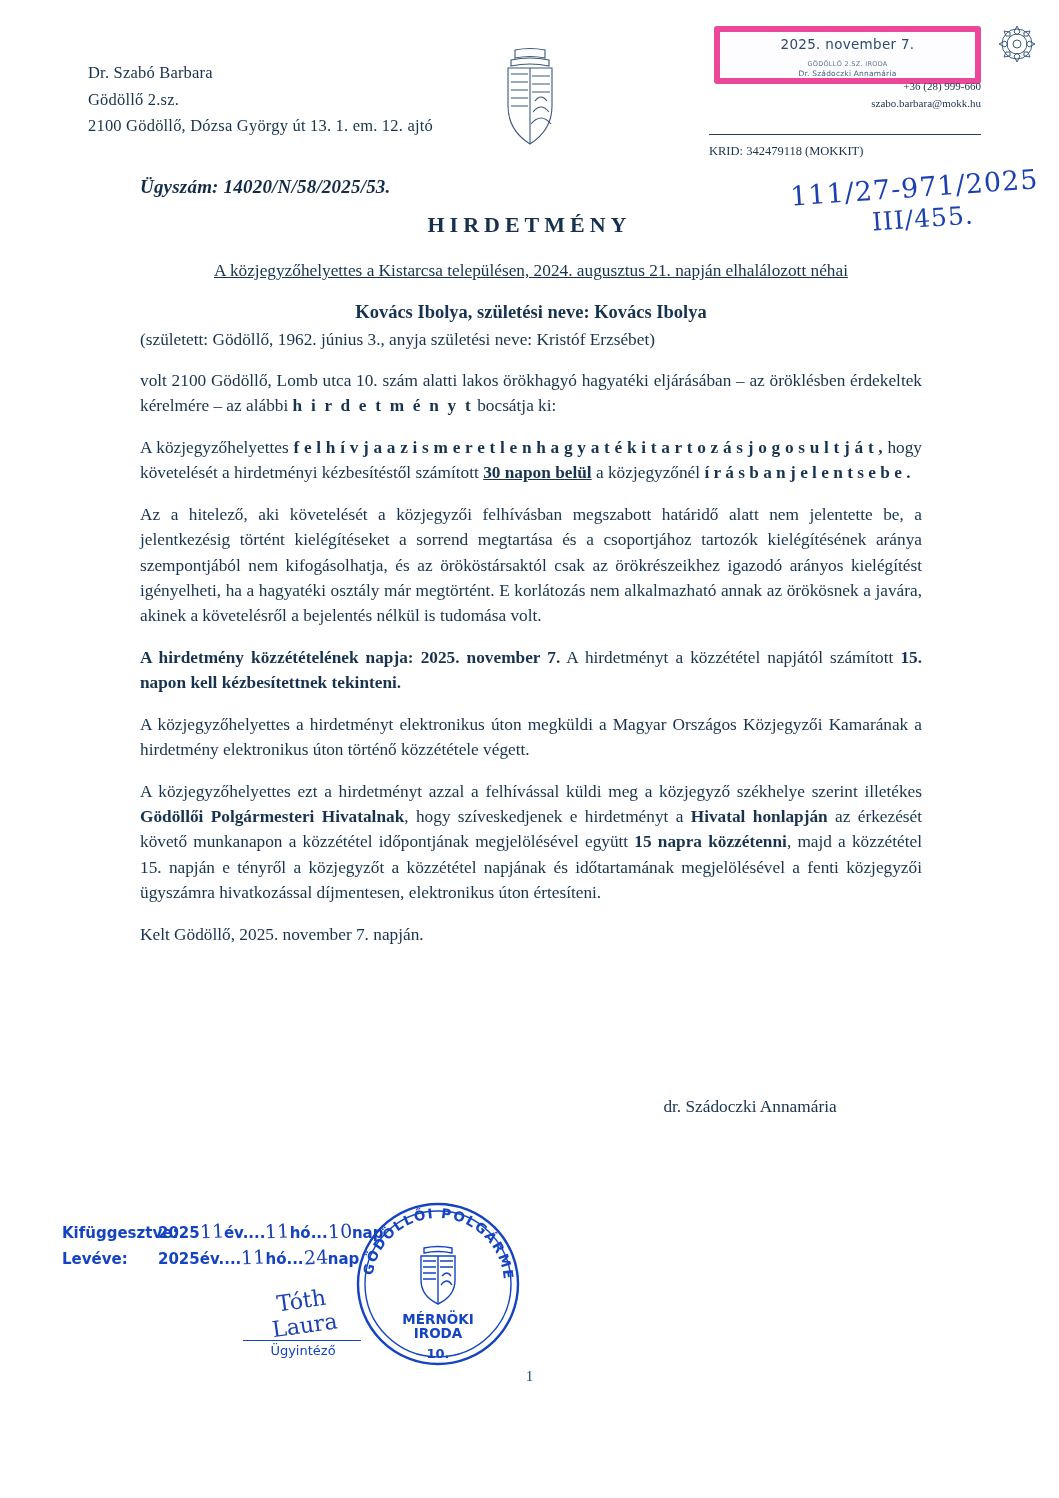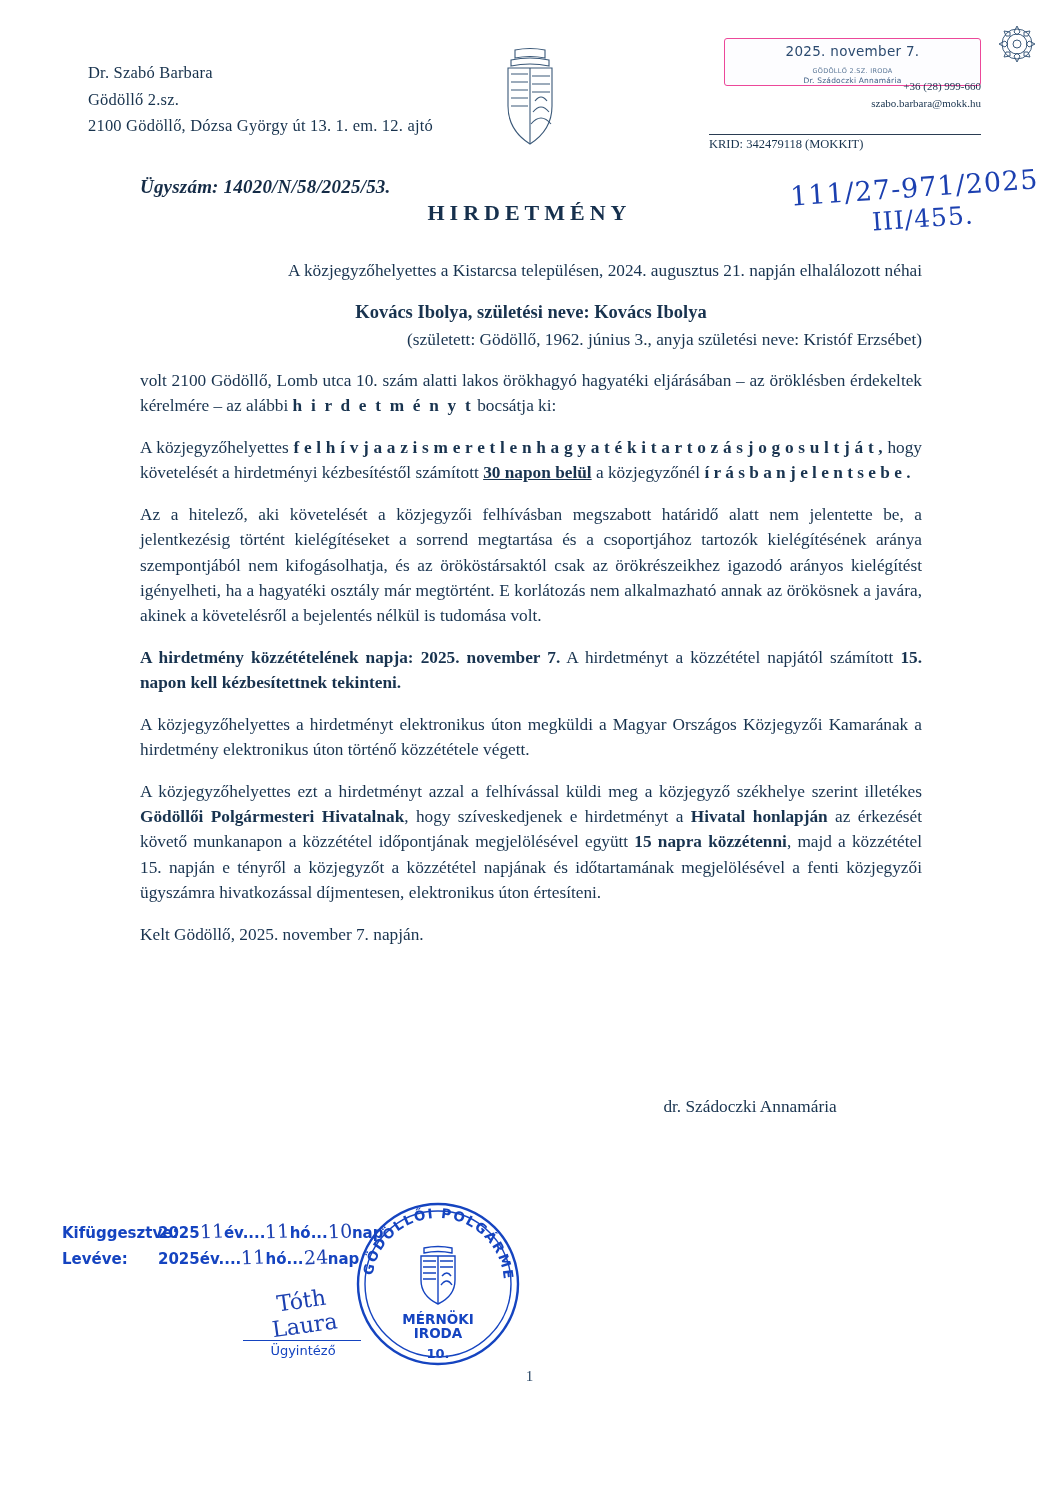--- a/index.html
+++ b/index.html
@@ -50,24 +50,24 @@
   .right-head {
     position: absolute;
     right: 78px;
     top: -30px;
     width: 270px;
     text-align: right;
   }
   .stamp-box {
     position: absolute;
     right: 0px;
-    top: 16px;
+    top: 4px;
     width: 255px;
     height: 46px;
-    border: 1px solid #ec4899;
+    border: 6px solid #ec4899;
     border-radius: 3px;
     background: #fdfdff;
     text-align: center;
     overflow: hidden;
   }
   .stamp-box .l1 {
     font-family: "DejaVu Sans", sans-serif;
     font-size: 13.5px;
     color: #2b4a6f;
     margin-top: 4px;
@@ -101,21 +101,21 @@
     font-size: 11px;
     line-height: 1.55;
     color: #17324d;
   }
   .krid-line {
     position: absolute;
     right: 0;
     top: 112px;
     width: 272px;
     border-top: 1.4px solid #2a3c52;
-    padding-top: 2px;
+    padding-top: 9px;
     font-size: 12.5px;
     color: #17324d;
     text-align: left;
   }
 
   
   .case-no {
     position: absolute;
     left: 140px;
     top: 176px;
@@ -134,53 +134,53 @@
     transform: rotate(-4deg);
     white-space: nowrap;
   }
   .hw1 { left: 790px; top: 172px; font-size: 27px; letter-spacing: 1px; }
   .hw2 { left: 872px; top: 204px; font-size: 25px; letter-spacing: 1px; }
 
   
   .title {
     position: absolute;
     left: 0;
-    top: 200px;
+    top: 212px;
     width: 1059px;
     text-align: center;
     font-size: 22px;
     font-weight: bold;
     letter-spacing: 5px;
     color: #16304d;
   }
 
   
   .body {
     position: absolute;
     left: 140px;
     top: 258px;
     width: 782px;
     font-size: 17.3px;
     line-height: 1.47;
     text-align: justify;
     color: #18334f;
   }
   .body p { margin: 0 0 16px 0; }
-  .center { text-align: right; }
+  .center { text-align: center; text-decoration: underline; }
   .b { font-weight: bold; }
   .u { text-decoration: underline; }
   .sp { letter-spacing: 2.2px; }
   .name-line {
     text-align: center;
     font-weight: bold;
     font-size: 18.5px;
     margin-bottom: 0;
   }
   .born-line {
-    text-align: right;
+    text-align: left;
     font-size: 17.3px;
     margin-bottom: 16px;
   }
 
   
   .signature {
     position: absolute;
     left: 560px;
     top: 1094px;
     width: 380px;

